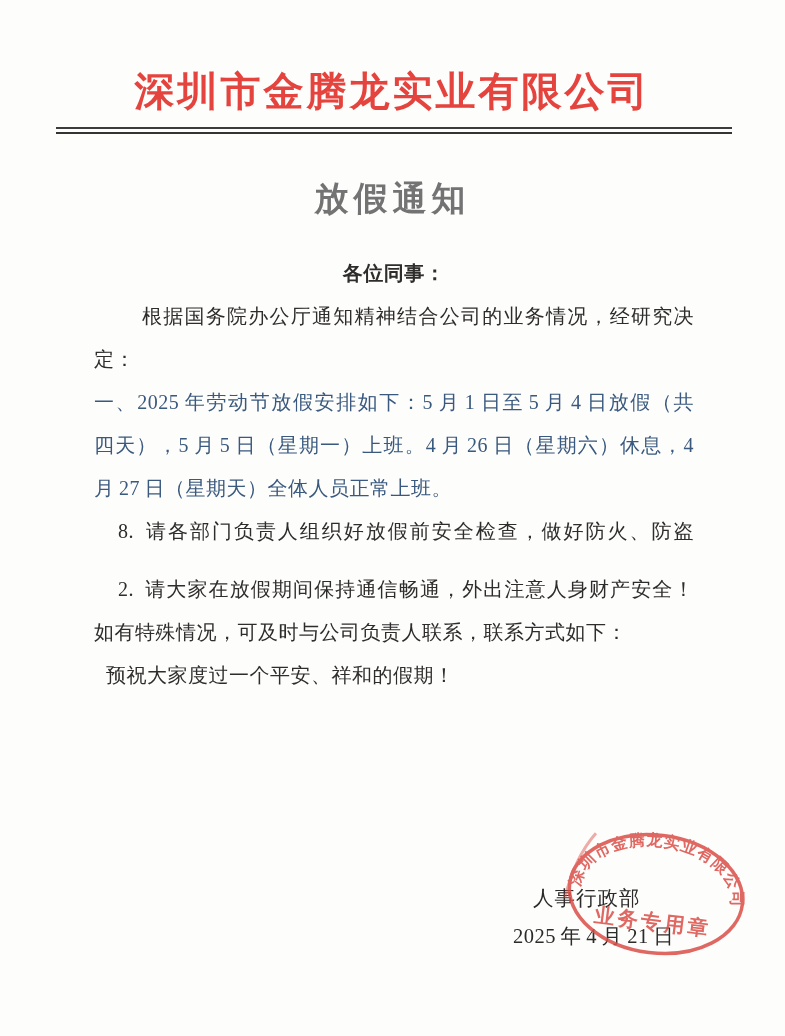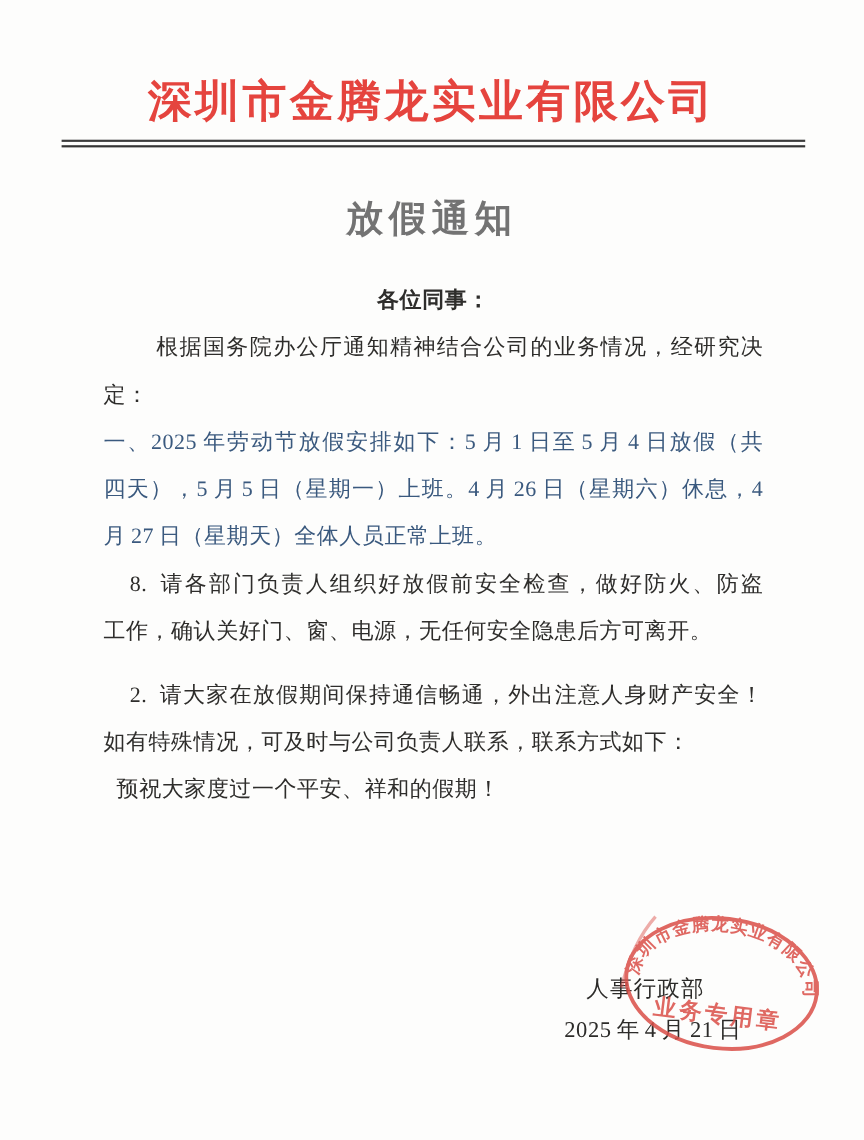--- a/index.html
+++ b/index.html
@@ -94,21 +94,20 @@
   <div class="doc-title">放假通知</div>
 
   <div class="content">
     <div class="line bold">各位同事：</div>
     <div class="line indent2 fill">根据国务院办公厅通知精神结合公司的业务情况，经研究决</div>
     <div class="line">定：</div>
     <div class="line blue fill">一、2025 年劳动节放假安排如下：5 月 1 日至 5 月 4 日放假（共</div>
     <div class="line blue fill">四天），5 月 5 日（星期一）上班。4 月 26 日（星期六）休息，4</div>
     <div class="line blue">月 27 日（星期天）全体人员正常上班。</div>
     <div class="line indent1 fill">8. 请各部门负责人组织好放假前安全检查，做好防火、防盗</div>
-    <div class="line">工作，确认关好门、窗、电源，无任何安全隐患后方可离开。</div>
     <div class="line indent1 fill gap">2. 请大家在放假期间保持通信畅通，外出注意人身财产安全！</div>
     <div class="line">如有特殊情况，可及时与公司负责人联系，联系方式如下：</div>
     <div class="line indent-s">预祝大家度过一个平安、祥和的假期！</div>
   </div>
 
   <div class="sig">人事行政部</div>
   <div class="date">2025 年 4 月 21 日</div>
 
   <svg class="stamp" viewBox="0 0 200 155" width="200" height="155" xmlns="http://www.w3.org/2000/svg">
     <g transform="rotate(7 100 77)">

